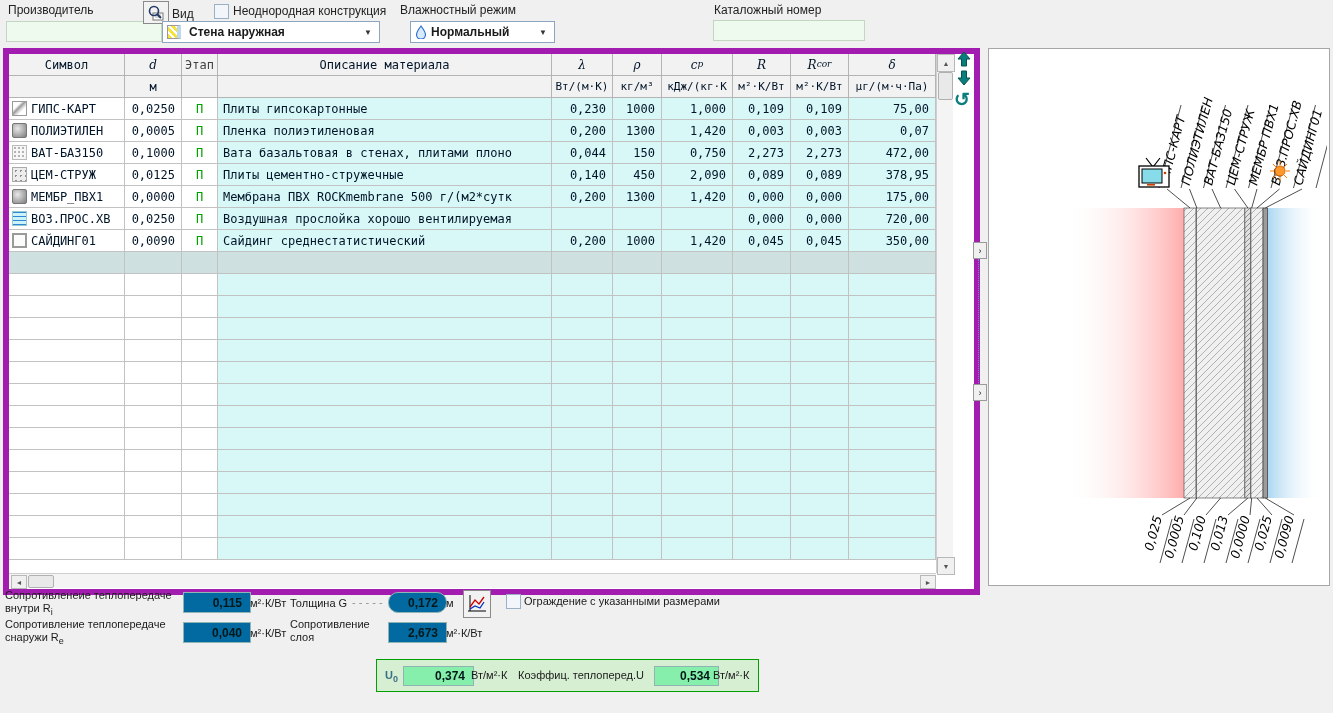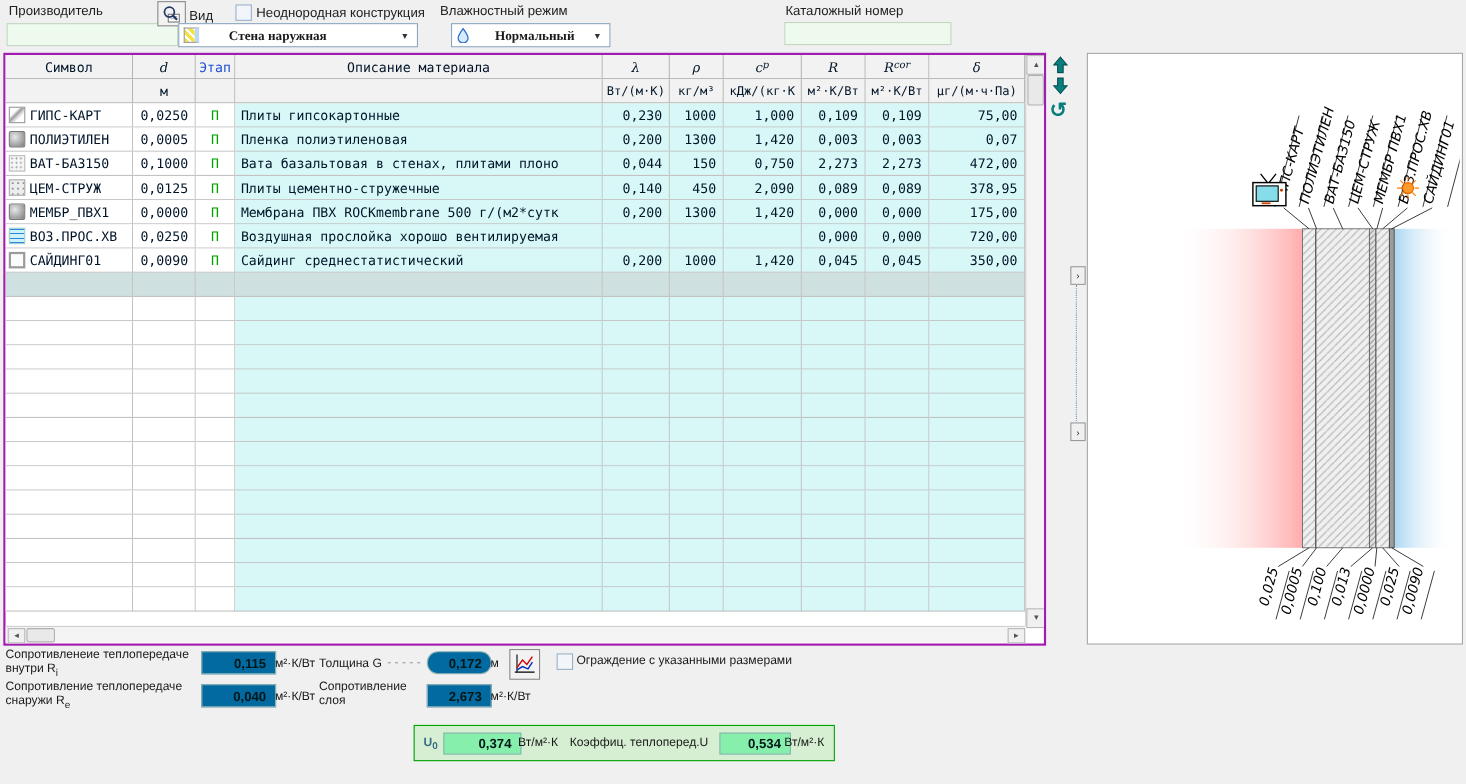--- a/index.html
+++ b/index.html
@@ -4,26 +4,26 @@
 <style>
   html,body{margin:0;padding:0;}
   #app{position:relative;width:1333px;height:713px;background:#f0f0f0;
        font-family:"Liberation Sans",sans-serif;font-size:12px;color:#1a1a1a;overflow:hidden;}
   .abs{position:absolute;}
   .lbl{font-size:12px;color:#222;white-space:nowrap;}
   .small{font-size:11px;}
   .ginput{background:#eefaee;border:1px solid #c2d6c2;height:17px;}
   .dd{background:#fff;border:1px solid #8ca6c0;height:20px;display:flex;align-items:center;
       padding:0 4px;font-weight:bold;cursor:default;}
-  .dd .ddtext{flex:1;margin-left:23px;white-space:nowrap;font-family:Liberation Serif, serif;}
+  .dd .ddtext{flex:1;margin-left:4px;white-space:nowrap;}
   .dd .ddarrow{font-size:8px;color:#333;padding:0 3px;}
   .cb{width:13px;height:13px;background:#f2f6fa;border:1px solid #9ab0c6;display:inline-block;}
   .iconbtn{background:#f2f2f2;border:1px solid #8a8a8a;display:flex;align-items:center;justify-content:center;}
   
-  #tframe{left:3px;top:48px;width:944px;height:535px;border:2px solid #a21caf;background:#fff;overflow:hidden;}
+  #tframe{left:3px;top:48px;width:944px;height:535px;border:6px solid #a21caf;background:#fff;overflow:hidden;padding-left:21px;}
   .trow{display:flex;height:22px;}
   .hrow1{height:22px;}
   .hrow2{height:22px;}
   .cell{box-sizing:border-box;border-right:1px solid #c2c2c2;border-bottom:1px solid #c2c2c2;
         font-family:"DejaVu Sans Mono",monospace;font-size:12px;color:#001428;
         display:flex;align-items:center;overflow:hidden;white-space:nowrap;}
   .hcell{background:#f2f2f2;border-right:1px solid #b4b4b4;border-bottom:1px solid #b4b4b4;
          justify-content:center;overflow:visible;}
   .math{font-family:"DejaVu Serif",serif;font-style:italic;}
   .c0{width:116px;padding-left:3px;}
@@ -35,21 +35,21 @@
   .c6{width:71px;}
   .c7{width:58px;}
   .c8{width:58px;}
   .c9{width:87px;}
   .num{justify-content:flex-end;padding-right:6px;}
   .ctr{justify-content:center;padding:0;}
   .white{background:#ffffff;}
   .cyan{background:#d8f8f8;}
   .sel{background:#cfe0e0 !important;}
   .stage{color:#00a000;}
-  .greenh{color:#1d4ed8;}
+  .greenh{color:#404040;}
   sub.hs{font-size:9px;line-height:1;}
   .micon{width:15px;height:15px;display:inline-block;margin-right:4px;flex:none;box-sizing:border-box;}
   .ic-gypsum{background:linear-gradient(135deg,#fff 30%,#9a9a9a 45%,#cccccc 55%,#fff 70%);border:1px solid #999;}
   .ic-film,.ic-membrane{background:radial-gradient(circle at 35% 35%,#e8e8e8,#7d7d7d);border:1px solid #777;border-radius:2px;}
   .ic-wool{background-color:#f6f6f6;background-image:radial-gradient(#b4b4b4 1px,transparent 1px);background-size:4px 4px;border:1px solid #bbb;}
   .ic-cement{background-color:#ededed;background-image:radial-gradient(#8f8f8f 1px,transparent 1px);background-size:5px 5px;border:1px solid #aaa;}
   .ic-air{background:repeating-linear-gradient(0deg,#2f86d8 0 1px,#cdf2f8 1px 4px);border:1px solid #9cc;}
   .ic-siding{background:#fbfbfb;border:2px solid #9a9a9a;}
   
   .sbtrack{background:#f4f4f4;}

